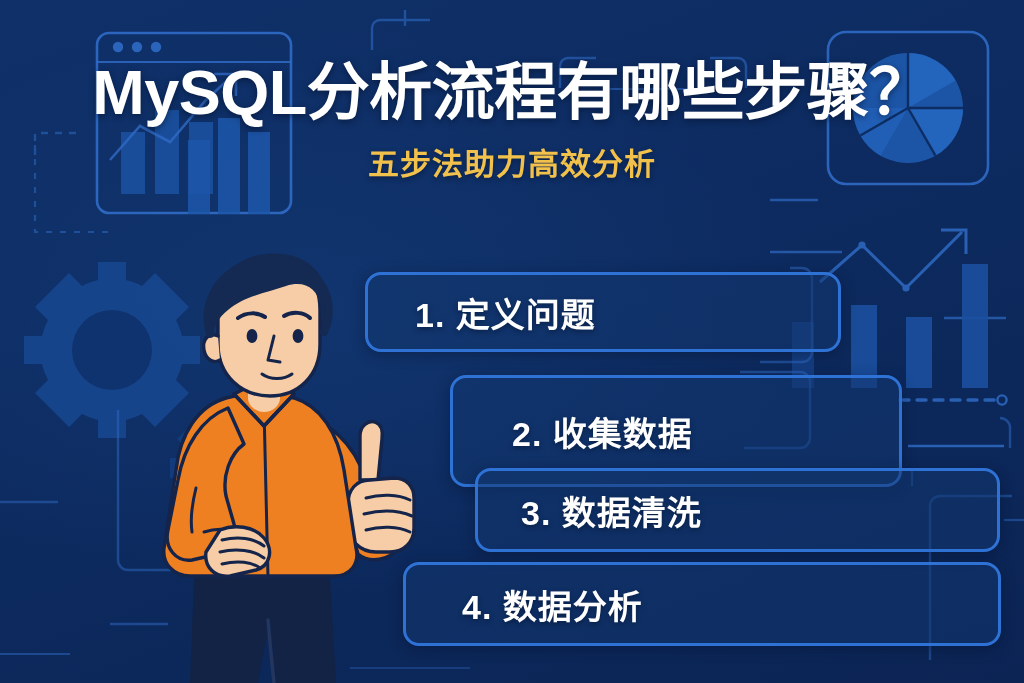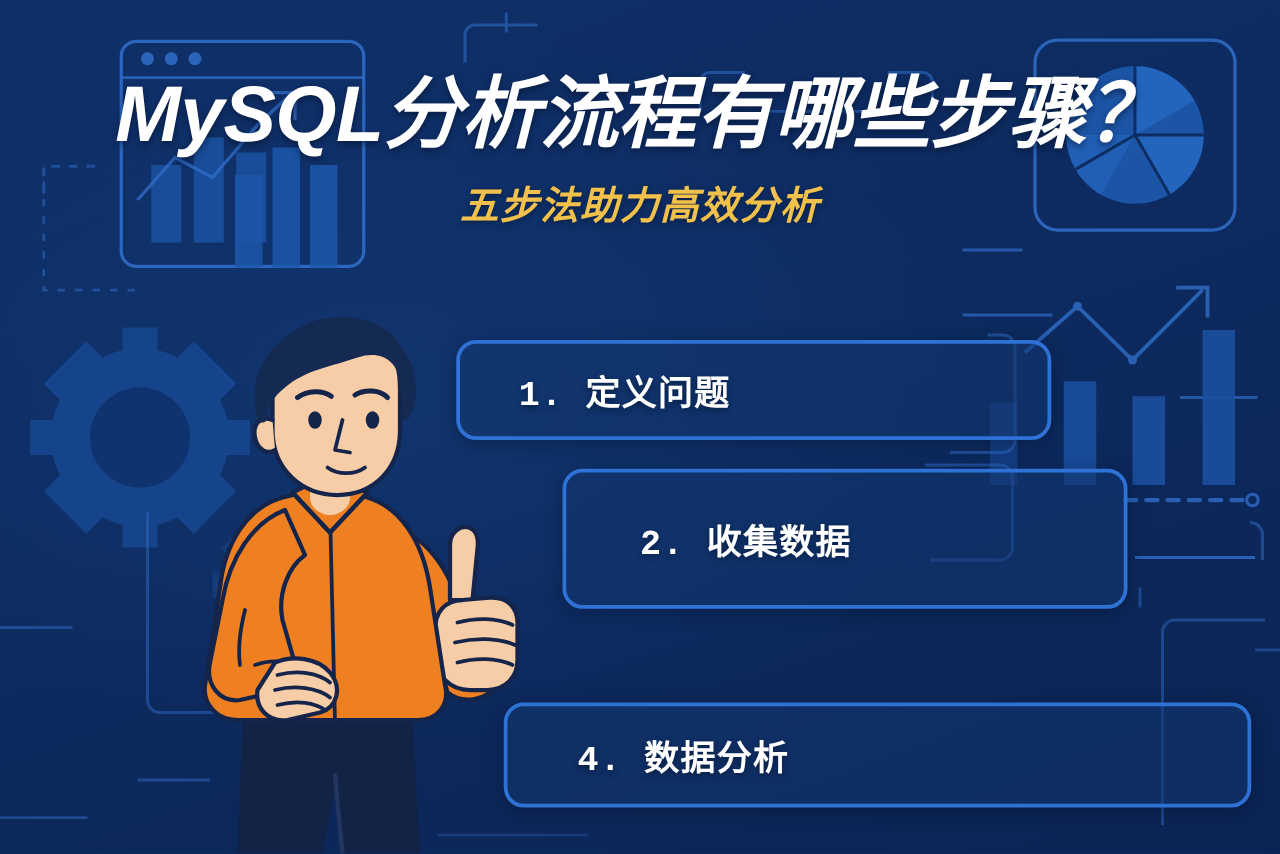--- a/index.html
+++ b/index.html
@@ -18,21 +18,20 @@
   }
 
   
   .bg-layer{position:absolute;inset:0;pointer-events:none;}
   .bg-layer svg{position:absolute;top:0;left:0;width:1024px;height:683px;display:block;}
 
   
   .headline{
     position:absolute;left:0;top:58px;width:1024px;
     text-align:center;
-    font-style:italic;
   }
   .title{
     margin:0;
     font-size:63px;
     line-height:1.08;
     font-weight:bold;
     color:#ffffff;
     letter-spacing:-0.5px;
     text-shadow:0 2px 6px rgba(3,14,38,.55);
     white-space:nowrap;
@@ -54,27 +53,26 @@
     position:absolute;
     box-sizing:border-box;
     border:3px solid #2f72d6;
     border-radius:16px;
     background:rgba(19,54,112,.55);
     display:flex;
     align-items:center;
     box-shadow:0 3px 14px rgba(4,16,40,.38);
   }
   .step-label{
-    font-size:28px;
+    font-size:34px;
     font-weight:bold;
     color:#ffffff;
     letter-spacing:1px;
     white-space:nowrap;
     text-shadow:0 2px 5px rgba(4,16,40,.55);
-    font-family:Liberation Mono, monospace;
   }
   .step-1{left:365px;top:272px;width:476px;height:80px;padding-left:47px;}
   .step-2{left:450px;top:375px;width:452px;height:112px;padding-left:59px;}
   .step-3{left:475px;top:468px;width:525px;height:84px;padding-left:43px;}
   .step-4{left:403px;top:562px;width:598px;height:84px;padding-left:56px;}
 
   
   .character{position:absolute;left:98px;top:248px;width:360px;height:435px;}
   .character svg{display:block;width:100%;height:100%;}
 </style>
@@ -309,18 +307,21 @@
     </svg>
   </div>
 
   <div class="steps">
     <div class="step-box step-1">
       <span class="step-label">1. 定义问题</span>
     </div>
     <div class="step-box step-2">
       <span class="step-label">2. 收集数据</span>
     </div>
+    <div class="step-box step-3">
+      <span class="step-label">3. 数据清洗</span>
+    </div>
     <div class="step-box step-4">
       <span class="step-label">4. 数据分析</span>
     </div>
   </div>
 
 </div>
 
 </body></html>

